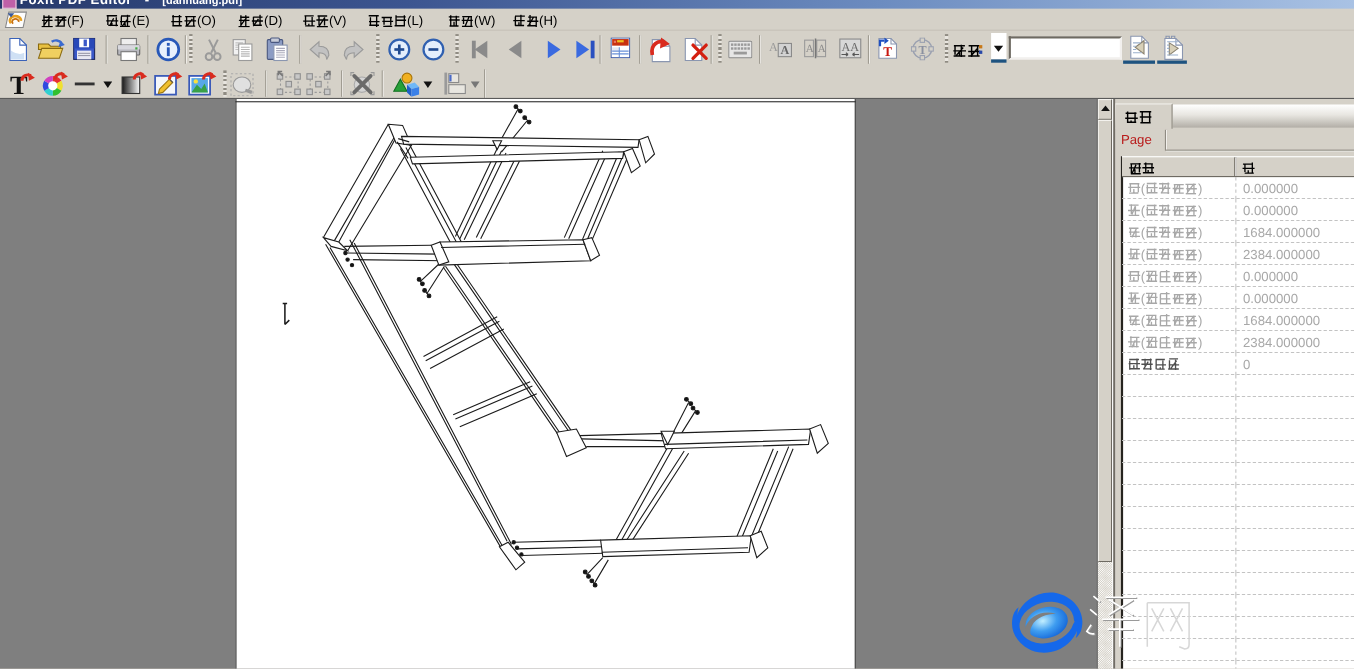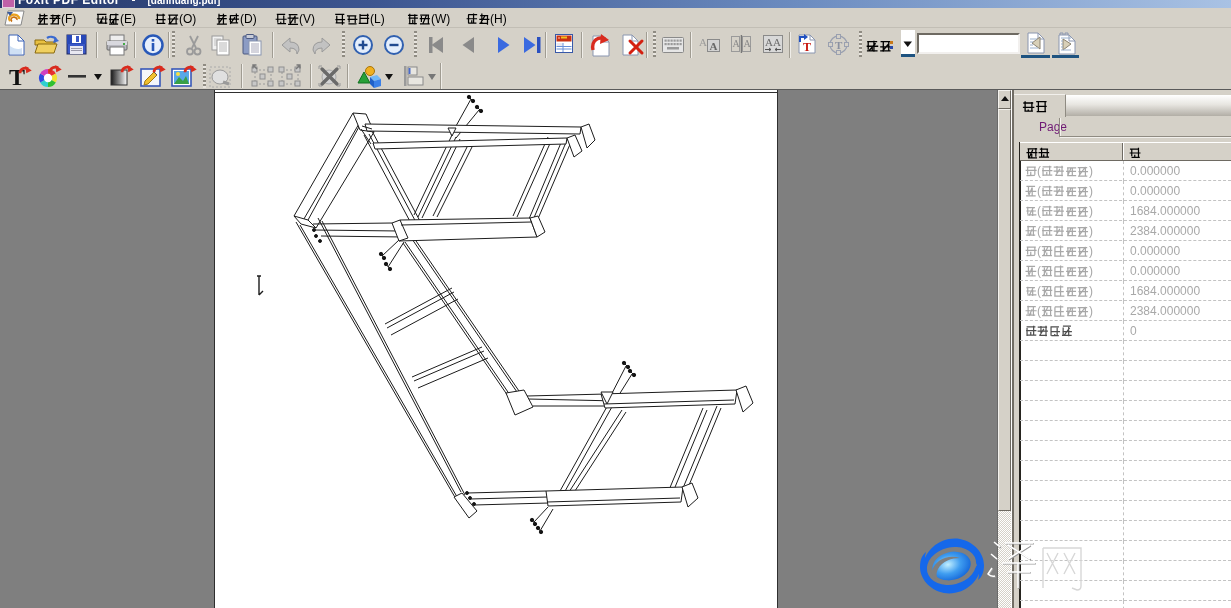--- a/index.html
+++ b/index.html
@@ -555,21 +555,21 @@
 <div class="abs" id="panel">
 
  <div class="abs" style="left:0;top:5px;width:217px;height:21px;background:linear-gradient(180deg,#ffffff 0%,#e8e6e1 45%,#b2aea6 100%)"></div>
  <div class="abs" style="left:0;top:4px;width:52px;height:23px;background:#d5d1c8;border-top:1px solid #f2f0ec;border-right:1px solid #8f8b82;box-sizing:border-box"></div>
  <div class="abs cj" style="left:8px;top:9px;font-size:13px;color:#000"><svg style="width:1em;height:1em;display:inline-block" viewBox="0 0 10 10">
         <path d="M1.0 2.3L8.6 2.3M0.7 5.7L9.5 5.7M1.9 8.6L8.4 8.6M2.4 1.0L2.4 8.9M7.6 1.6L7.6 8.5M4.8 7.3L4.8 8.6" fill="none" stroke="currentColor" stroke-width="1.02"></path>
       </svg><svg style="width:1em;height:1em;display:inline-block" viewBox="0 0 10 10">
         <path d="M0.9 1.2L8.9 1.2M0.9 4.9L9.0 4.9M1.3 8.9L8.5 8.9M2.6 1.6L2.6 8.5M7.8 1.3L7.8 9.1" fill="none" stroke="currentColor" stroke-width="1.02"></path>
       </svg></div>
 
- <div class="abs" style="left:25px;top:30px;font-size:12px;color:#701a75">Page</div>
+ <div class="abs" style="left:5px;top:30px;font-size:12px;color:#b91c1c">Page</div>
  <div class="abs" style="left:45px;top:28px;width:1px;height:19px;background:#8f8b82;border-right:1px solid #f2f0ec"></div>
  <div class="abs" style="left:46px;top:46px;width:171px;height:1px;background:#8f8b82;border-bottom:1px solid #f2f0ec"></div>
 
  <div class="abs" style="left:5px;top:52px;width:212px;height:466px;background:#fff;border-left:2px solid #26241f"></div>
  <div class="abs" style="left:6px;top:52px;width:211px;height:19px;background:#d5d1c8;border-top:1px solid #fff;border-bottom:1px solid #6e6a62;box-sizing:border-box">
    <span class="abs cj" style="left:6px;top:3px;color:#000"><svg style="width:1em;height:1em;display:inline-block" viewBox="0 0 10 10">
           <path d="M1.3 1.6L9.3 1.6M0.4 4.7L9.5 4.7M1.7 9.1L9.2 9.1M2.1 1.9L2.1 9.0M8.2 0.9L8.2 8.2M5.6 2.4L2.7 8.7M4.8 5.8L4.8 9.1" fill="none" stroke="currentColor" stroke-width="1.02"></path>
         </svg><svg style="width:1em;height:1em;display:inline-block" viewBox="0 0 10 10">
           <path d="M1.5 1.7L8.4 1.7M0.4 4.6L9.3 4.6M0.8 8.4L9.2 8.4M3.0 0.6L3.0 8.1M7.7 1.2L7.7 8.8M4.8 6.2L4.8 8.4" fill="none" stroke="currentColor" stroke-width="1.02"></path>
         </svg></span>

